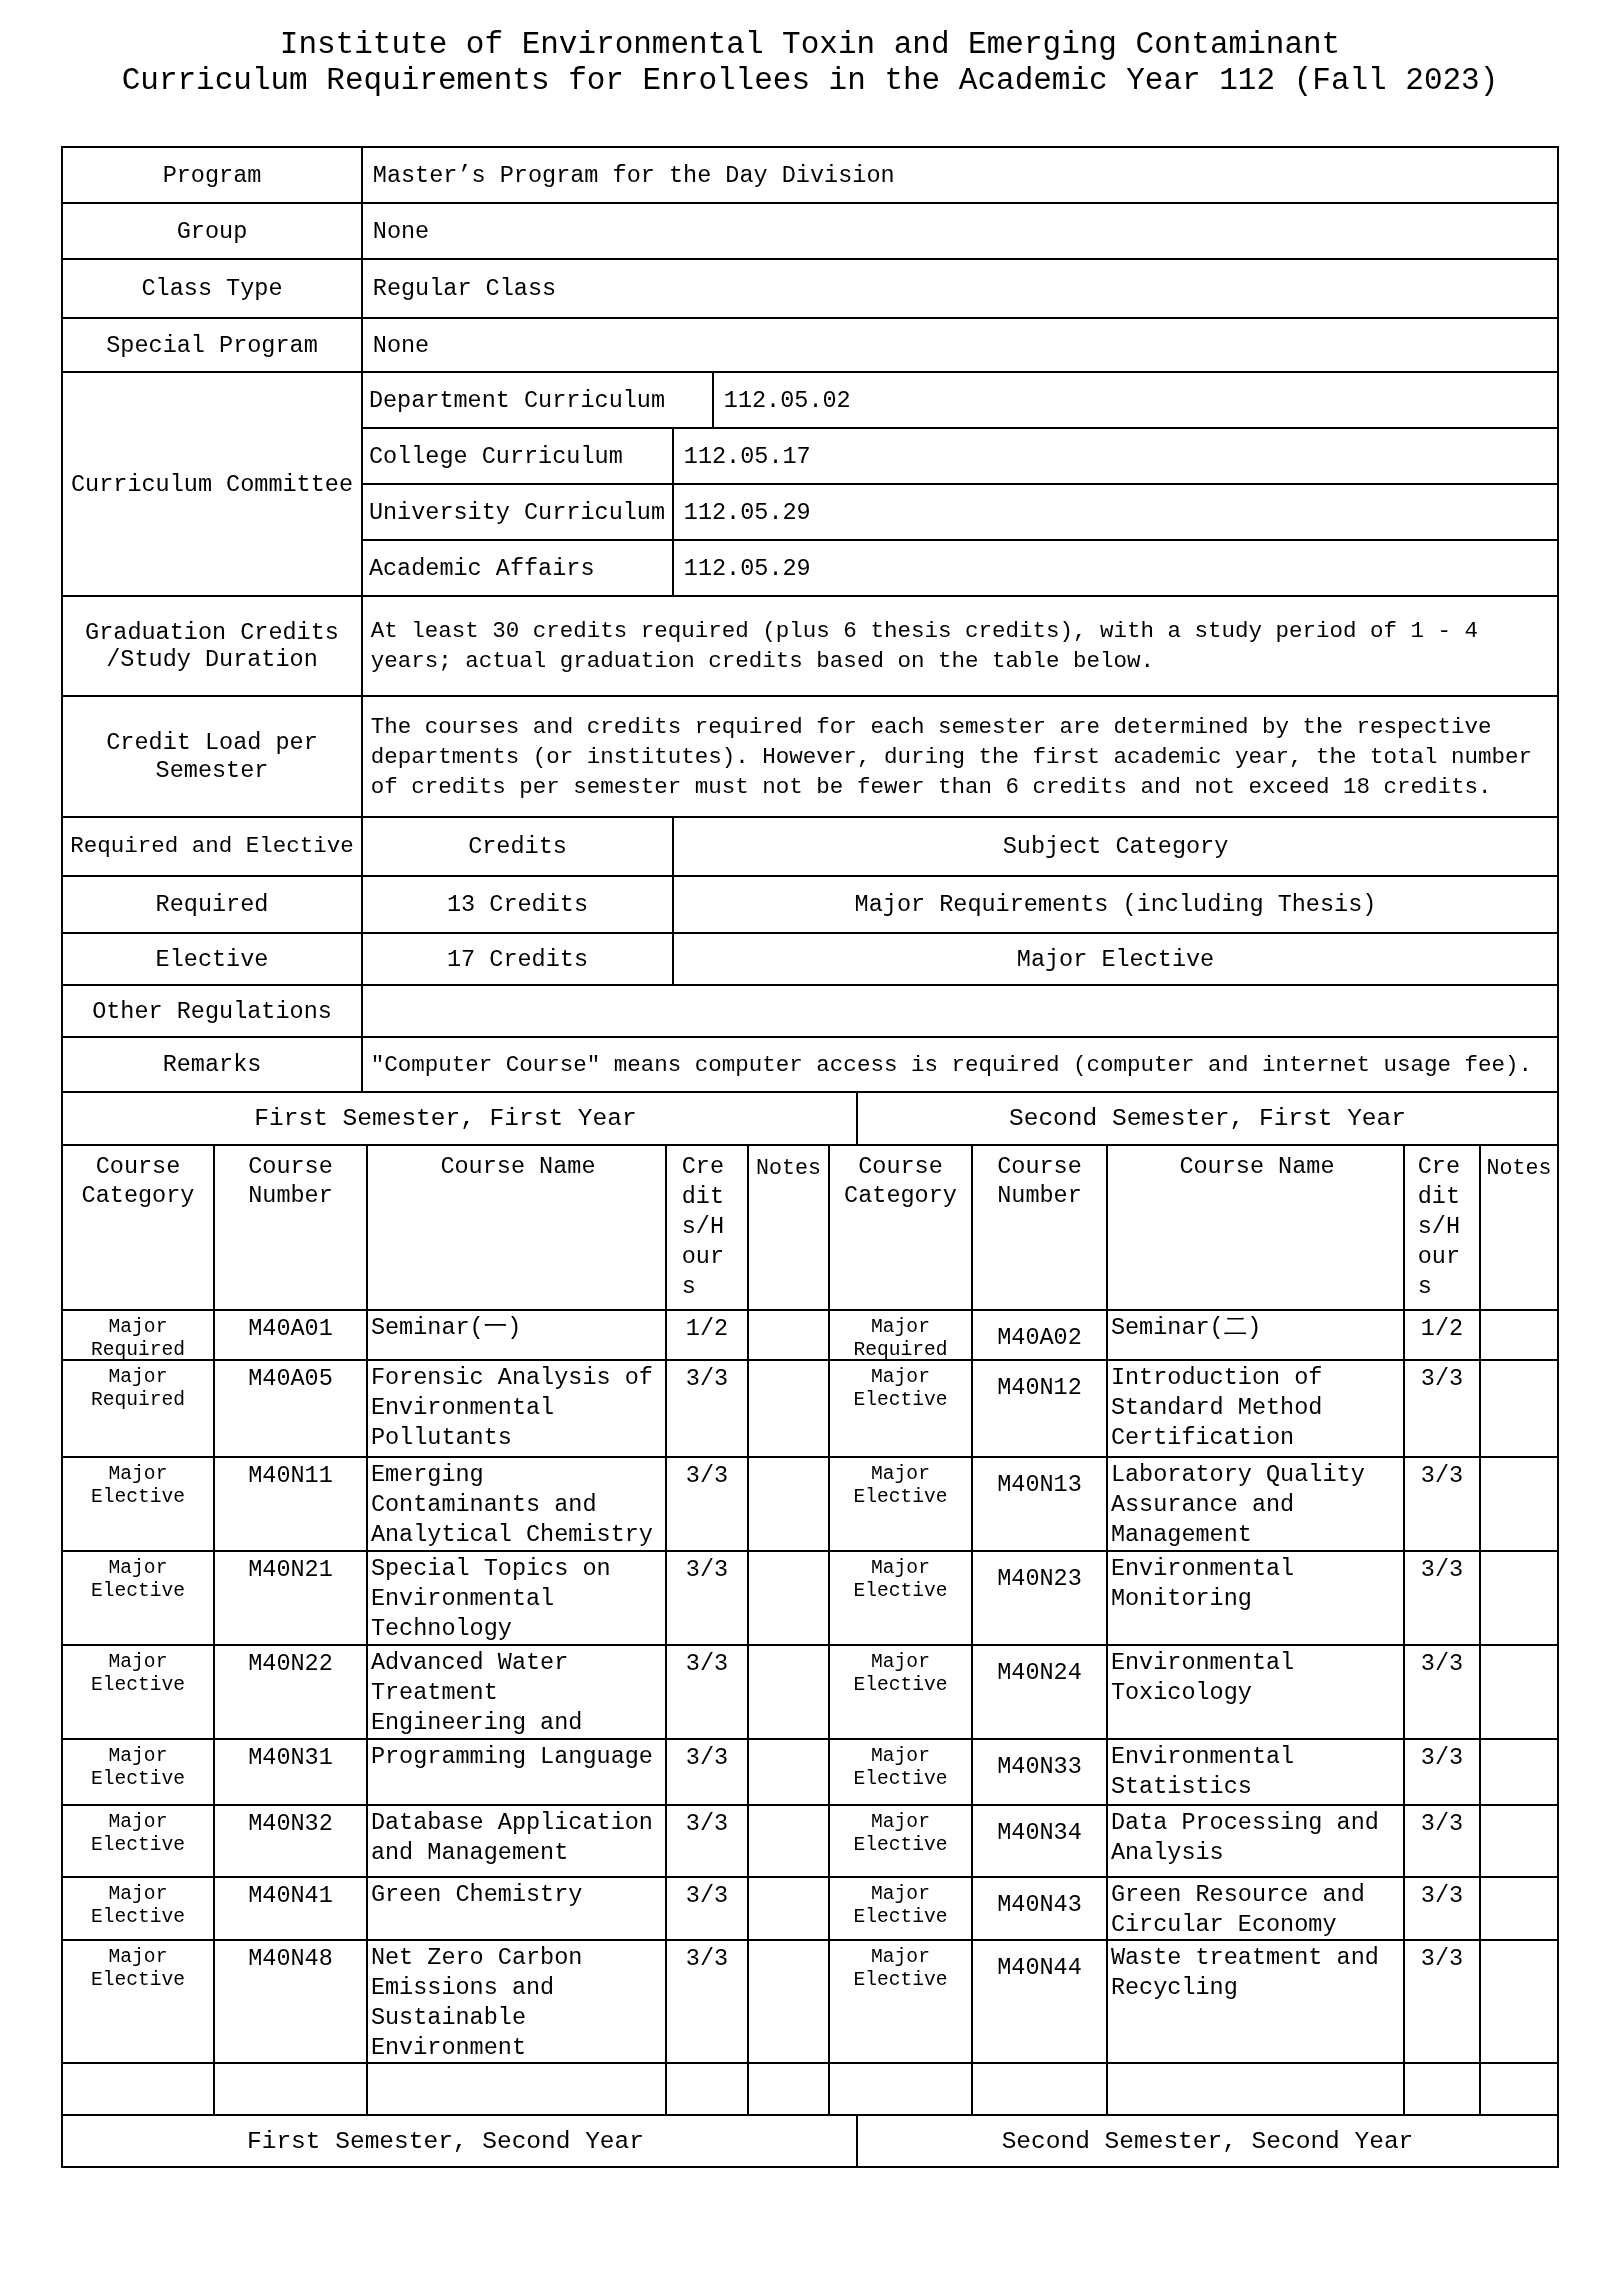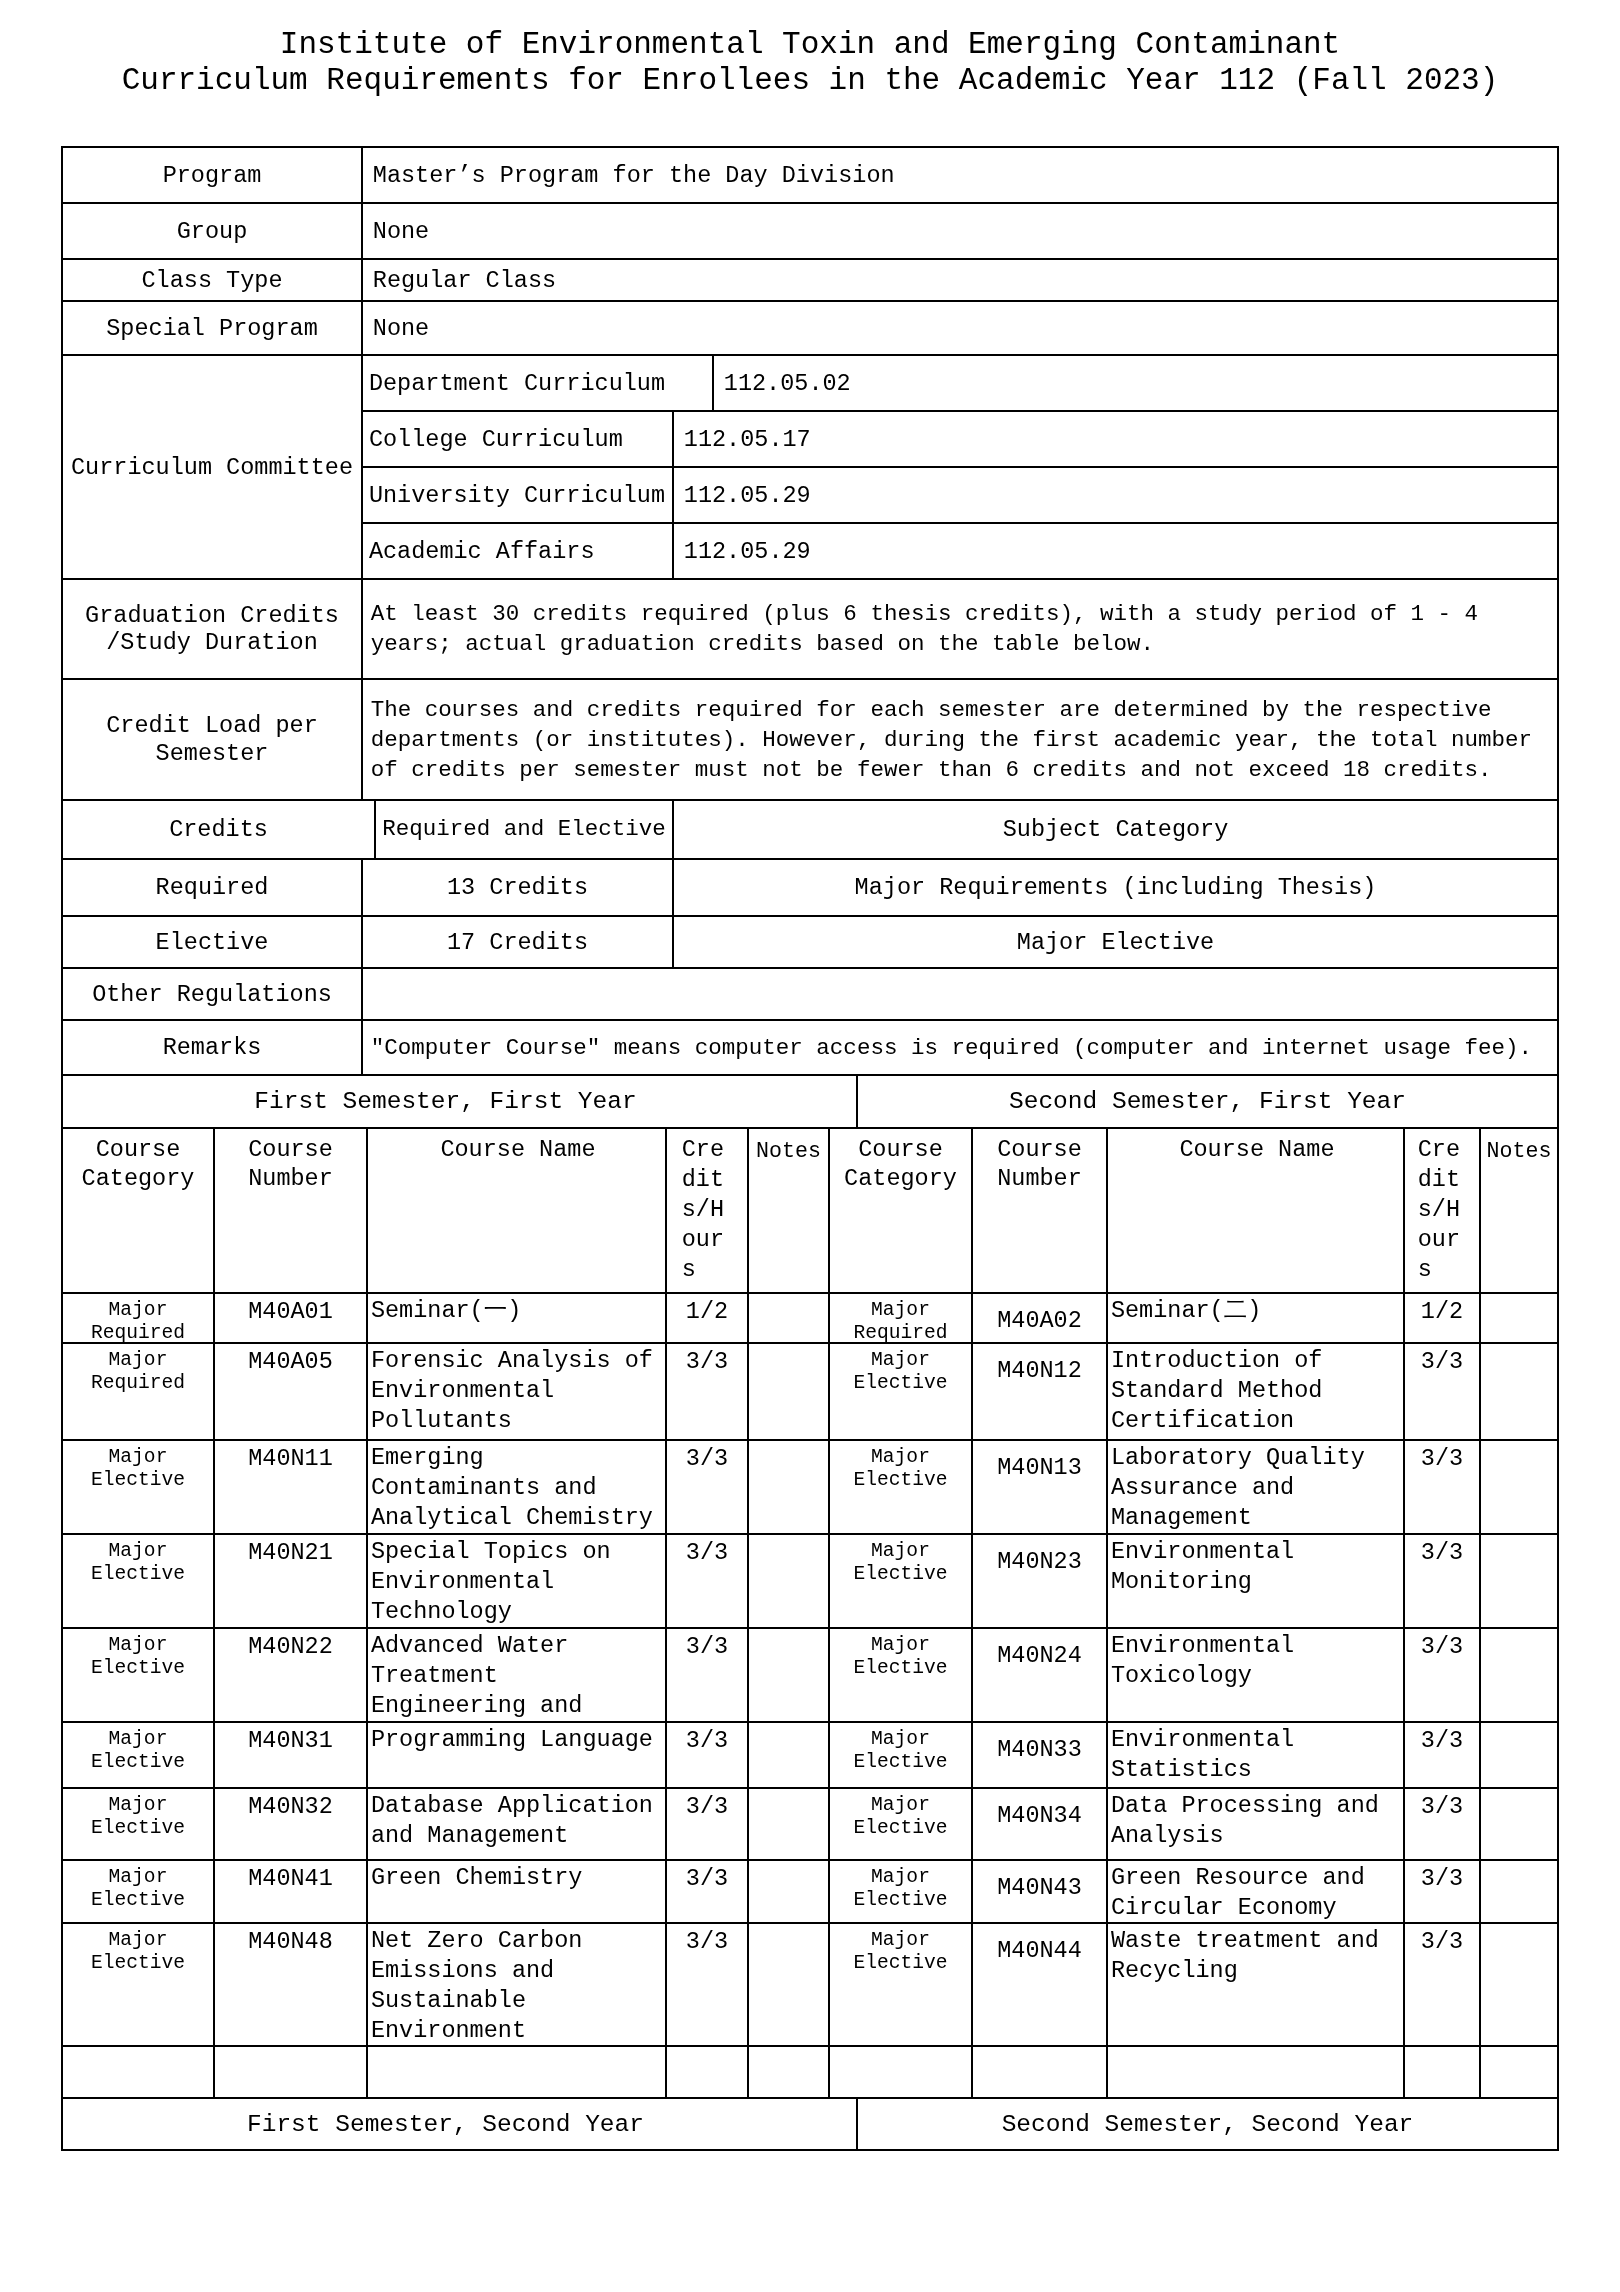--- a/index.html
+++ b/index.html
@@ -78,21 +78,21 @@
 <div class="sheet">
 
   <div class="irow" style="height:54px">
     <div class="c lab">Program</div>
     <div class="c val">Master’s Program for the Day Division</div>
   </div>
   <div class="irow" style="height:56px">
     <div class="c lab">Group</div>
     <div class="c val">None</div>
   </div>
-  <div class="irow" style="height:42px">
+  <div class="irow" style="height:59px">
     <div class="c lab">Class Type</div>
     <div class="c val">Regular Class</div>
   </div>
   <div class="irow" style="height:54px">
     <div class="c lab">Special Program</div>
     <div class="c val">None</div>
   </div>
 
   <div class="irow" style="height:224px">
     <div class="c lab">Curriculum Committee</div>
@@ -119,22 +119,22 @@
   <div class="irow" style="height:100px">
     <div class="c lab">Graduation Credits /Study Duration</div>
     <div class="c para">At least 30 credits required (plus 6 thesis credits), with a study period of 1 - 4 years; actual graduation credits based on the table below.</div>
   </div>
   <div class="irow" style="height:121px">
     <div class="c lab">Credit Load per Semester</div>
     <div class="c para">The courses and credits required for each semester are determined by the respective departments (or institutes). However, during the first academic year, the total number of credits per semester must not be fewer than 6 credits and not exceed 18 credits.</div>
   </div>
 
   <div class="irow" style="height:59px">
+    <div class="c lab tight">Required and Elective</div>
     <div class="c mid">Credits</div>
-    <div class="c lab tight">Required and Elective</div>
     <div class="c wide">Subject Category</div>
   </div>
   <div class="irow" style="height:57px">
     <div class="c lab">Required</div>
     <div class="c mid">13 Credits</div>
     <div class="c wide">Major Requirements (including Thesis)</div>
   </div>
   <div class="irow" style="height:52px">
     <div class="c lab">Elective</div>
     <div class="c mid">17 Credits</div>

